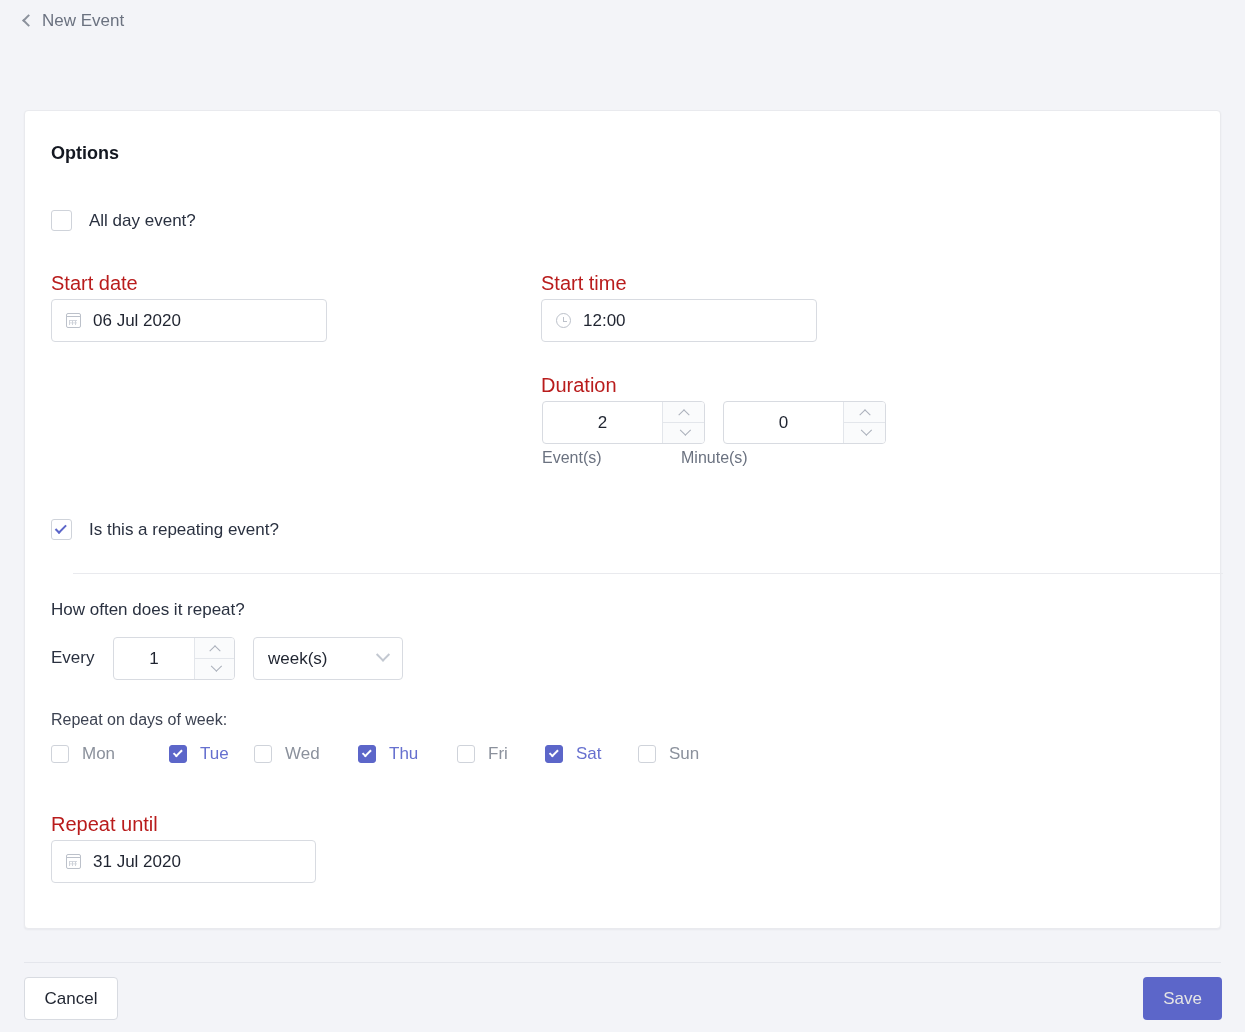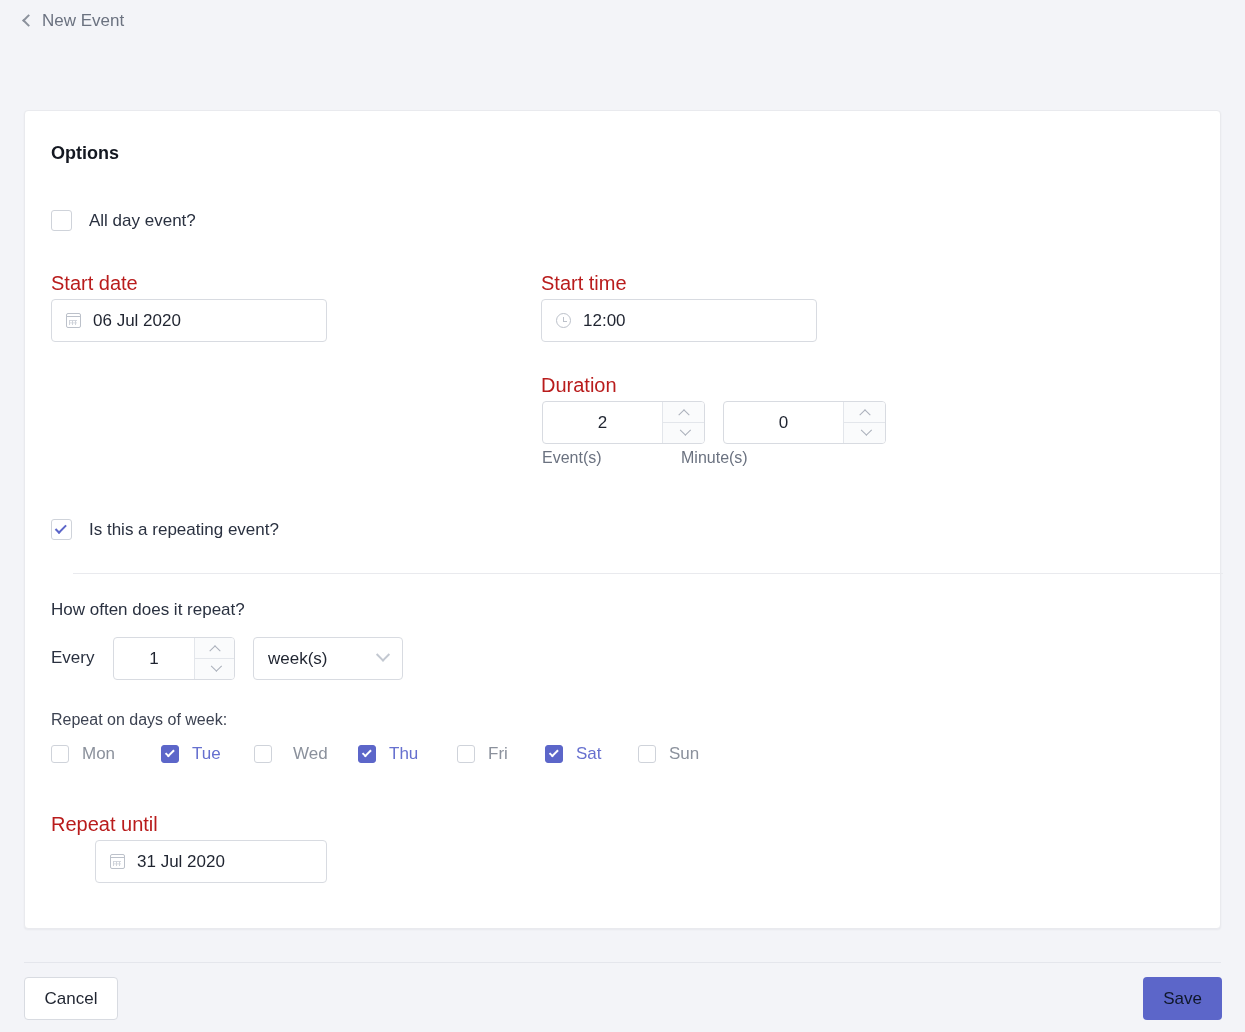--- a/index.html
+++ b/index.html
@@ -127,21 +127,21 @@
   .btn-cancel {
     position: absolute; left: 24px; top: 977px; width: 94px; height: 43px;
     border: 1px solid #d8dbe1; border-radius: 4px; background: #fff;
     display: flex; align-items: center; justify-content: center;
     font-size: 17px; color: #1f2430; cursor: pointer;
   }
   .btn-save {
     position: absolute; left: 1143px; top: 977px; width: 79px; height: 43px;
     border-radius: 4px; background: #5c66c9;
     display: flex; align-items: center; justify-content: center;
-    font-size: 17px; color: #0f172a; cursor: pointer;
+    font-size: 17px; color: #e5e5e5; cursor: pointer;
   }
 </style>
 </head>
 <body>
 
 <div class="page">
 
   <div class="breadcrumb">
     <span class="chev-back"></span>
     <span>New Event</span>
@@ -229,27 +229,27 @@
       <span>week(s)</span>
       <span class="chev-down"></span>
     </div>
 
     <div class="statictext" style="left:26px; top:600px; font-size:16px; color:#3d4352;">Repeat on days of week:</div>
 
     <div class="day" style="left:26px; top:633px;">
       <span class="cbox" style="width:18px;height:18px;"></span>
       <span class="daylabel">Mon</span>
     </div>
-    <div class="day on" style="left:136px; top:633px;">
+    <div class="day on" style="left:144px; top:633px;">
       <span class="cbox filled" style="width:18px;height:18px;">
           <span class="tick" style="width:9px;height:5px;border-width:2px;"></span>
         </span>
       <span class="daylabel">Tue</span>
     </div>
-    <div class="day" style="left:229px; top:633px;gap:8px;">
+    <div class="day" style="left:229px; top:633px;">
       <span class="cbox" style="width:18px;height:18px;"></span>
       <span class="daylabel">Wed</span>
     </div>
     <div class="day on" style="left:333px; top:633px;">
       <span class="cbox filled" style="width:18px;height:18px;">
           <span class="tick" style="width:9px;height:5px;border-width:2px;"></span>
         </span>
       <span class="daylabel">Thu</span>
     </div>
     <div class="day" style="left:432px; top:633px;">
@@ -261,21 +261,21 @@
           <span class="tick" style="width:9px;height:5px;border-width:2px;"></span>
         </span>
       <span class="daylabel">Sat</span>
     </div>
     <div class="day" style="left:613px; top:633px;">
       <span class="cbox" style="width:18px;height:18px;"></span>
       <span class="daylabel">Sun</span>
     </div>
 
     <div class="fieldlabel" style="left:26px; top:702px;">Repeat until</div>
-    <div class="inputbox" style="left:26px; top:729px; width:232px;margin-left:44px;">
+    <div class="inputbox" style="left:26px; top:729px; width:265px;">
       <span class="glyph">
           <span class="cal"></span>
         </span>
       <span>31 Jul 2020</span>
     </div>
 
   </div>
 
   <div class="foot-div"></div>
   <div class="btn-cancel">Cancel</div>

